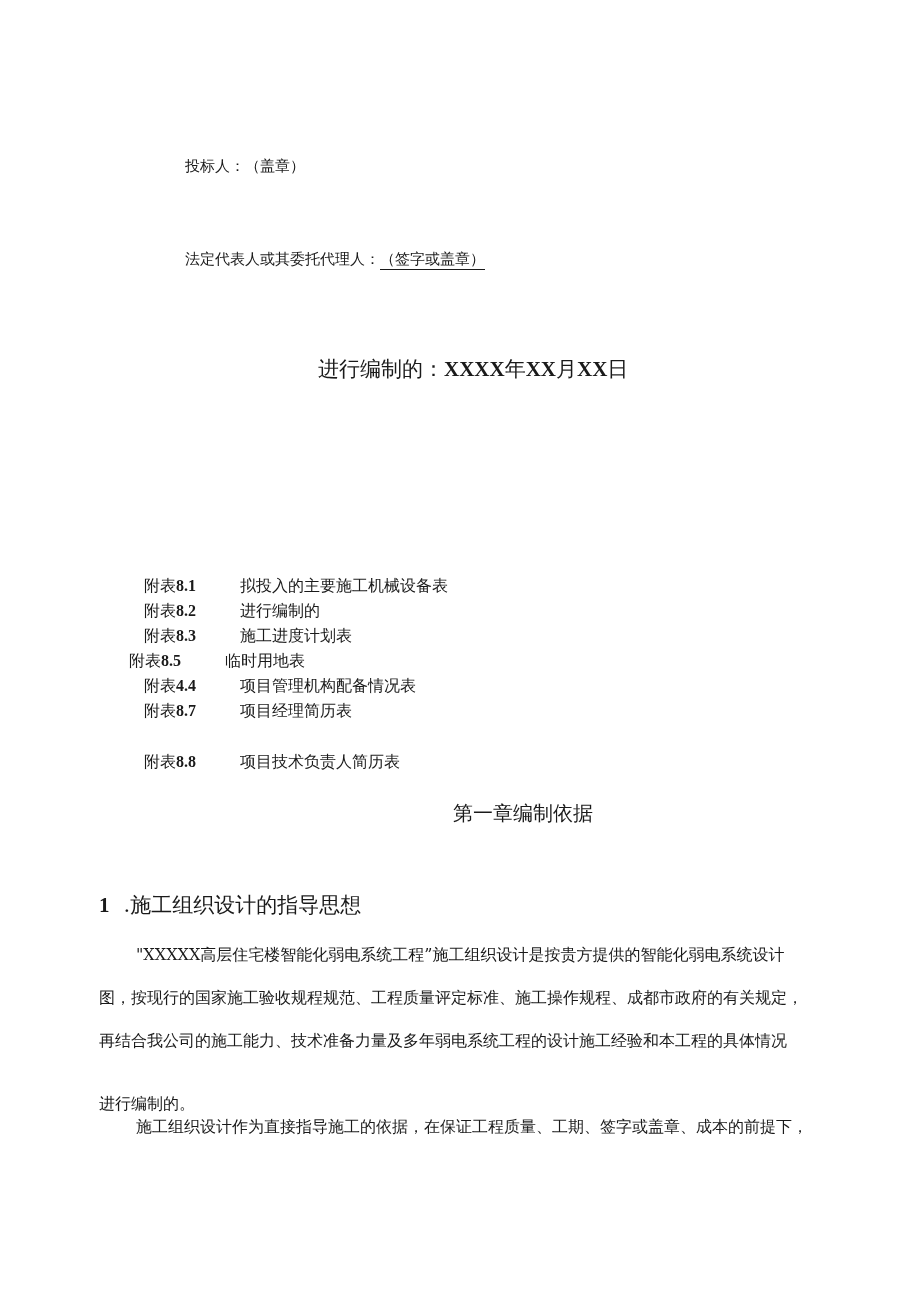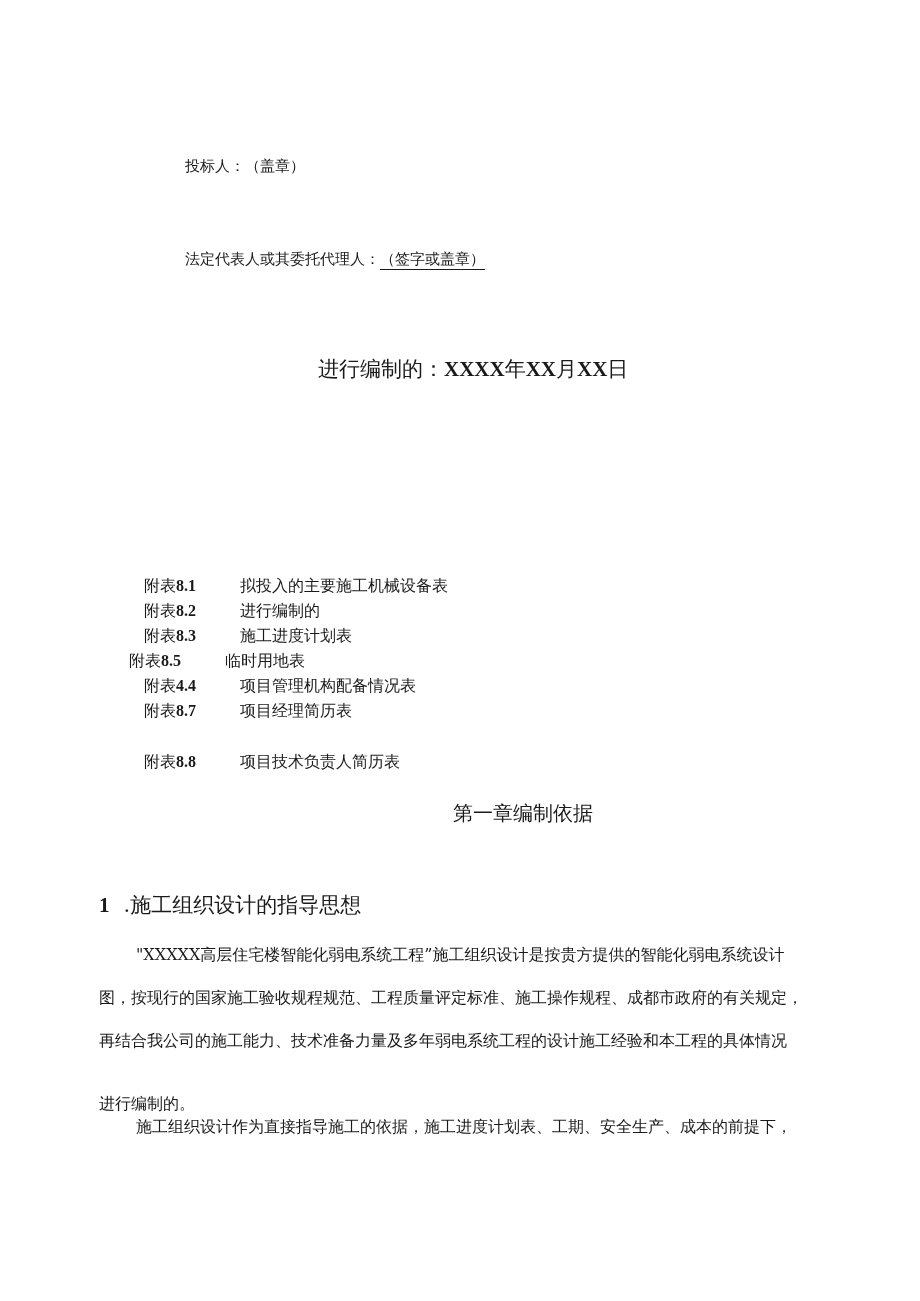--- a/index.html
+++ b/index.html
@@ -62,14 +62,14 @@
 </div>
 
 <div class="abs" style="left:99px; top:945px; font-size:16px;">
   <div style="position:absolute; left:37px; top:0;">"XXXXX高层住宅楼智能化弱电系统工程”施工组织设计是按贵方提供的智能化弱电系统设计</div>
   <div style="position:absolute; left:0; top:43px;">图，按现行的国家施工验收规程规范、工程质量评定标准、施工操作规程、成都市政府的有关规定，</div>
   <div style="position:absolute; left:0; top:86px;text-align:center;">再结合我公司的施工能力、技术准备力量及多年弱电系统工程的设计施工经验和本工程的具体情况</div>
   <div style="position:absolute; left:0; top:129px;margin-top:20px;">进行编制的。</div>
 </div>
 
 <div class="abs" style="left:136px; top:1117px; font-size:16px;">
-  <div>施工组织设计作为直接指导施工的依据，施工进度计划表、工期、安全生产、成本的前提下，</div>
+  <div>施工组织设计作为直接指导施工的依据，在保证工程质量、工期、签字或盖章、成本的前提下，</div>
 </div>
 
 </body></html>

